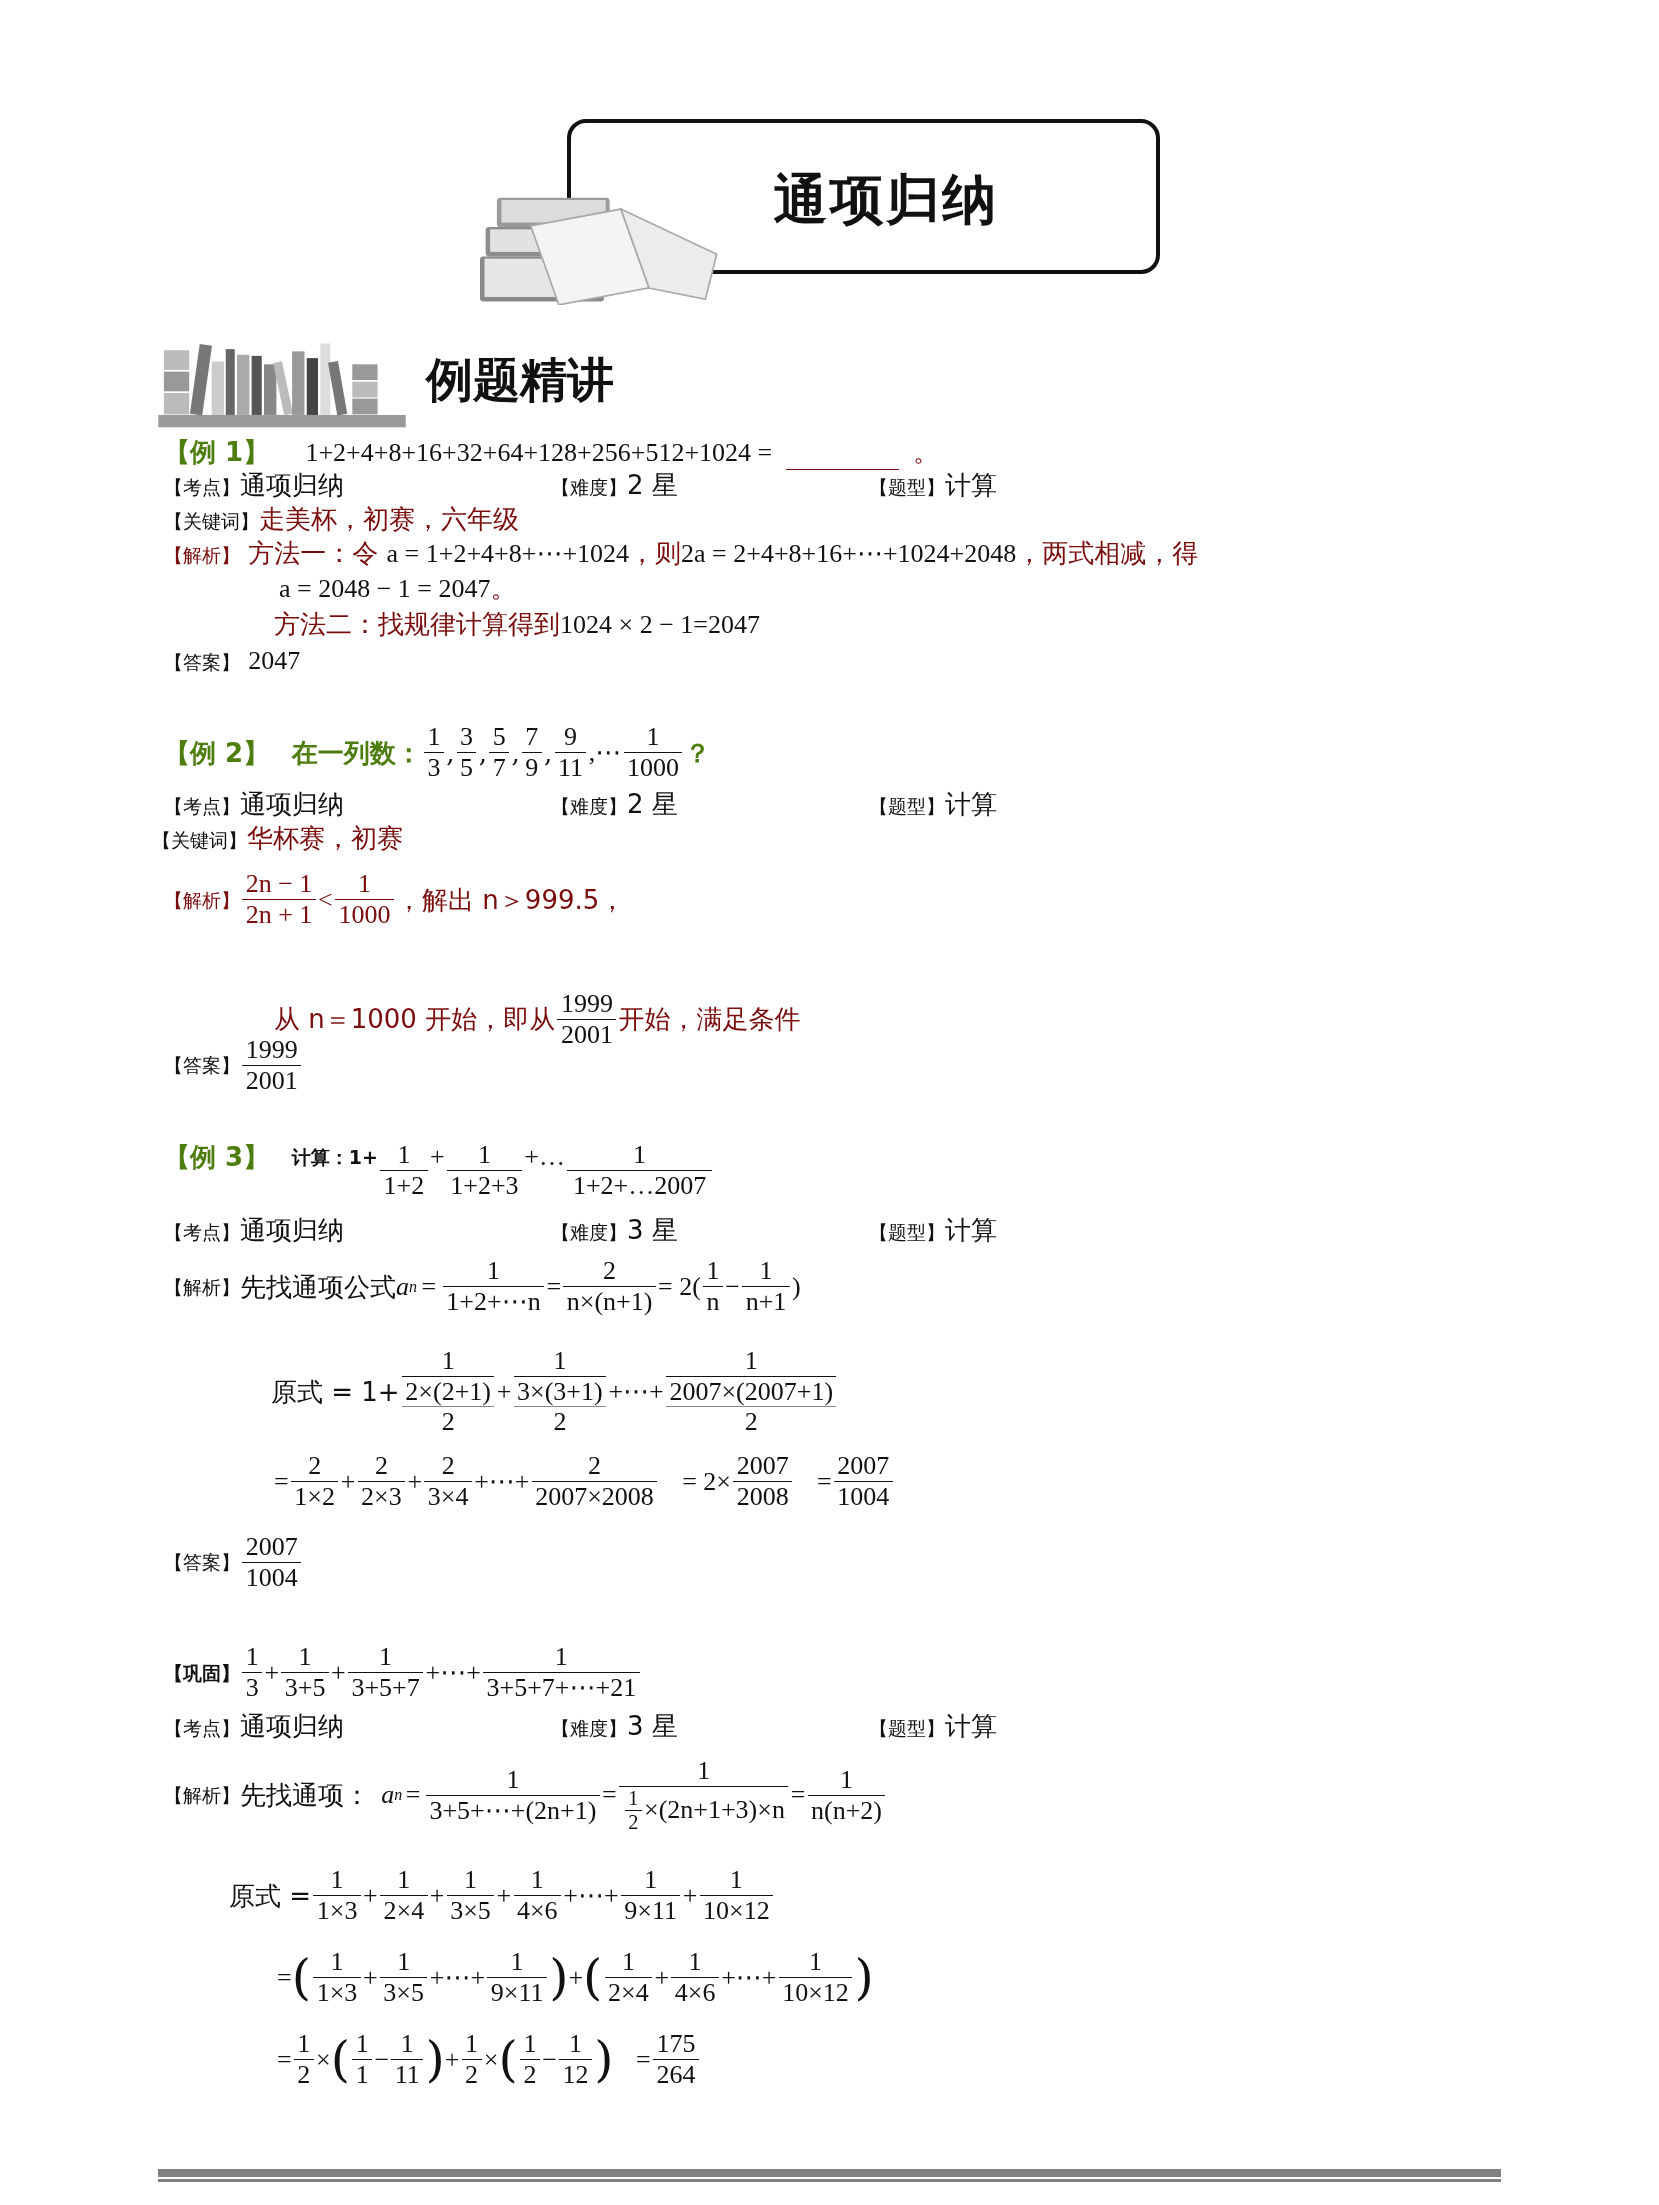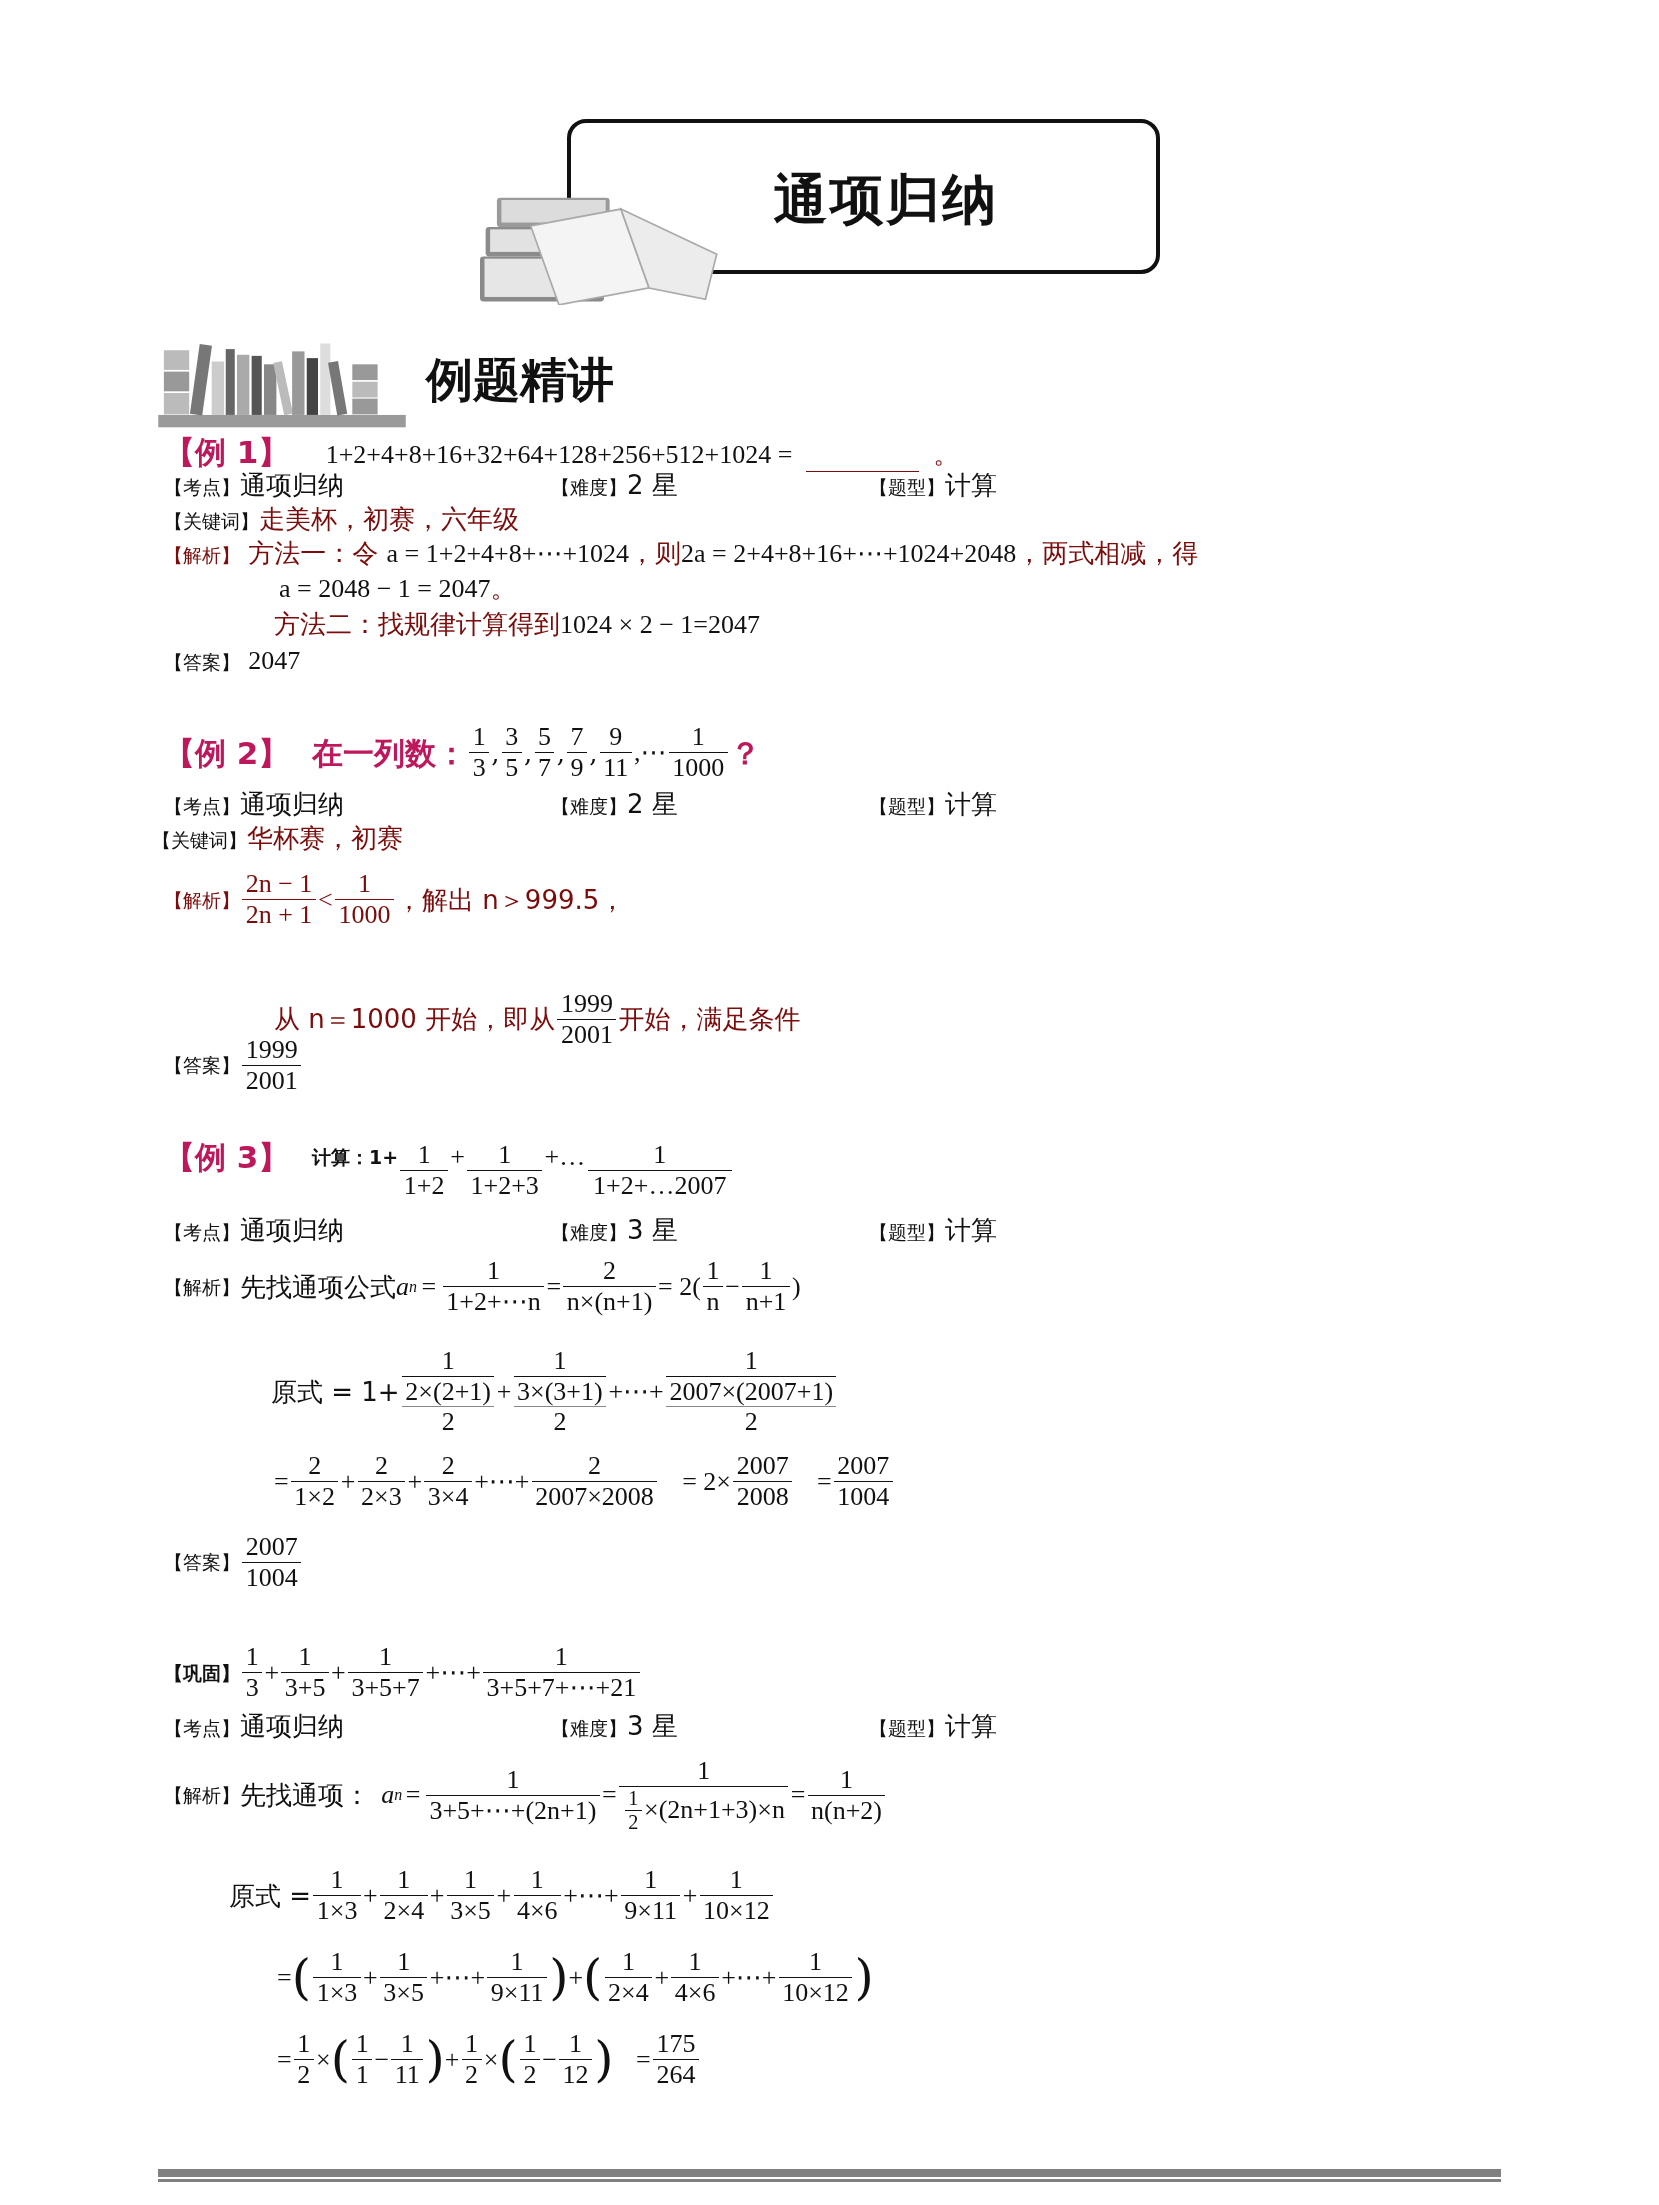--- a/index.html
+++ b/index.html
@@ -5,21 +5,21 @@
   html, body { margin:0; padding:0; background:#ffffff; }
   body { width:1659px; height:2205px; position:relative; overflow:hidden;
          font-family: "DejaVu Serif", "Liberation Serif", serif; color:#111; }
   .abs { position:absolute; }
   .cjk { font-family: "DejaVu Sans", "Liberation Sans", sans-serif; }
   .math { font-family: "Liberation Serif", "DejaVu Serif", serif; }
   .red { color:#7a0c0c; }
   .bold { font-weight:bold; }
   .line { font-size:26px; line-height:34px; white-space:nowrap; }
   .tag { font-family:"DejaVu Sans","Liberation Sans",sans-serif; font-size:19px; }
-  .tagred { color:#be185d; font-weight:bold; font-family:"DejaVu Sans","Liberation Sans",sans-serif; font-size:31px; }
+  .tagred { color:#4d7c0f; font-weight:bold; font-family:"DejaVu Sans","Liberation Sans",sans-serif; font-size:26px; }
   .frac { display:inline-flex; flex-direction:column; align-items:center; vertical-align:middle; margin:0 2.3px; font-family:"Liberation Serif","DejaVu Serif",serif; }
   .frac .num { padding:0 3.4px; line-height:1.15; }
   .frac .den { padding:0 3.4px; line-height:1.15; border-top:1.7px solid #111; }
   .frac.red .den { border-top-color:#7a0c0c; }
   .paren { font-size:1.9em; vertical-align:middle; line-height:1; }
   .title-box { left:567px; top:119px; width:593px; height:155px; border:4.5px solid #111; border-radius:19px; background:#fff; box-sizing:border-box; }
   .title-text { left:567px; top:164px; width:638px; text-align:center; font-size:54px; font-weight:bold; font-family:"DejaVu Sans","Liberation Sans",sans-serif; letter-spacing:2.3px; }
   .section-title { left:426px; top:349px; font-size:47px; font-weight:bold; font-family:"DejaVu Sans","Liberation Sans",sans-serif; }
   .blank { display:inline-block; width:113px; border-bottom:1.7px solid #7a0c0c; height:22.6px; vertical-align:bottom; margin:0 5.6px; }
   .footer-bar1 { left:158px; top:2169px; width:1343px; height:8px; background:#808080; }

